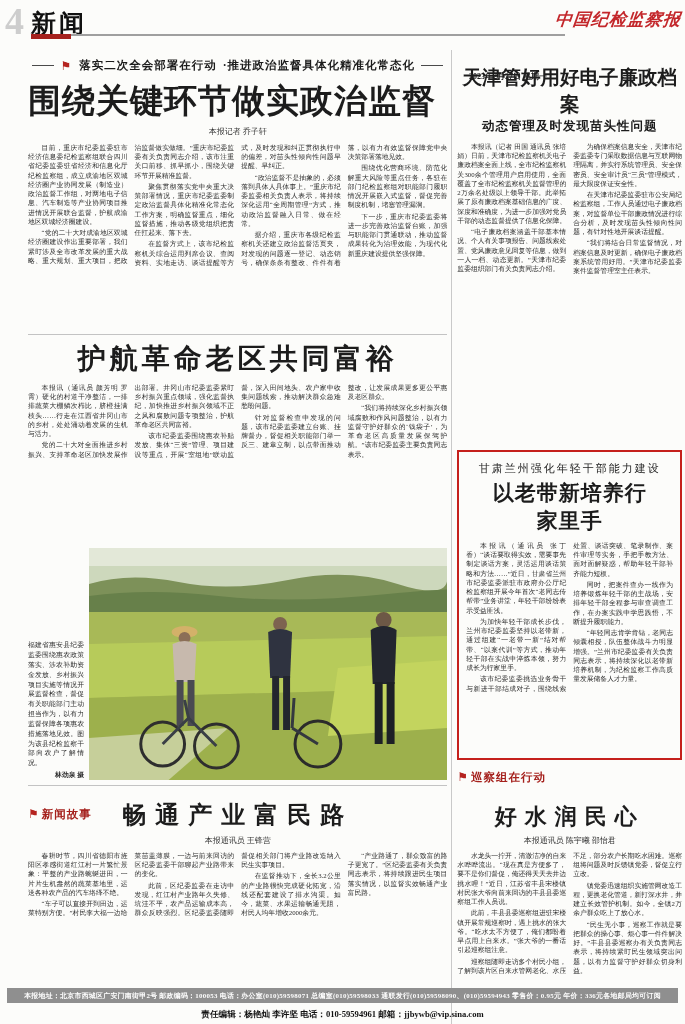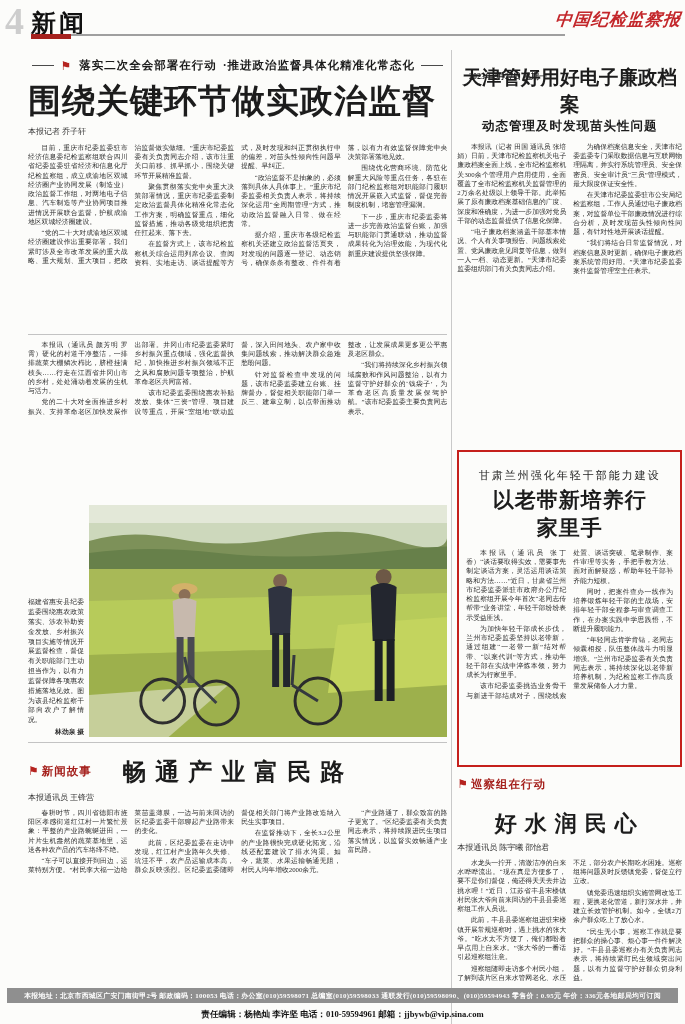--- a/index.html
+++ b/index.html
@@ -16,21 +16,21 @@
   .head-rule { position:absolute; left:31px; top:34px; width:534px; height:1.5px; background:#9f9f9f; }
   .red-bar { position:absolute; left:31px; top:34px; width:40px; height:4.5px; background:#a5211d; }
   .head-date { position:absolute; left:452px; top:23px; width:112px; font-size:8px; font-weight:bold; color:#222; text-align:center;margin-top:48px; }
   .masthead { position:absolute; right:4px; top:8px; font-size:17px; font-weight:bold; font-style:italic; color:#c3272b; letter-spacing:1px; transform:skewX(-6deg); }
   
   .content { display:flex; padding:2px 3px 0 28px; }
   .col-left { width:420px; }
   .col-right { width:231px; margin-left:4px; padding-left:5px; border-left:1px solid #c9c9c9; }
   
   .kicker { text-align:center; font-size:11px; letter-spacing:2px; color:#1d1d1d; }
-  .byline { text-align:left; font-size:8px; color:#333; }
+  .byline { text-align:center; font-size:8px; color:#333; }
   .body { font-size:6.8px; line-height:1.36; text-align:justify; color:#2c2c2c; overflow:hidden; }
   .body p { margin:0 0 2px; text-indent:2em; }
   .cols4 { column-count:4; column-gap:7px; }
   .cols2 { column-count:2; column-gap:7px; }
   .hsep { border:none; border-top:1px solid #c3c3c3; margin:5px 0; }
   .flag { color:#b5231f; font-size:12px; margin-right:2px; font-family:"DejaVu Sans",sans-serif; }
   .sec-label { color:#a5211d; font-weight:bold; font-size:11.5px; letter-spacing:1px; white-space:nowrap; }
   
   .banner { display:flex; align-items:center; gap:6px; margin:8px 4px 6px; }
   .banner .rule { flex:1; height:1.5px; background:#4a4a4a; }
@@ -53,21 +53,21 @@
   .story-label { position:absolute; left:0; top:16px; }
   .story-headline { text-align:center; font-size:24px; font-weight:900; letter-spacing:9px; padding-top:8px; }
   .story-byline { margin:2px 0 5px; }
   .story-body { height:98px; }
   
   .tj { margin-top:14px; }
   .tj-headline { text-align:center; font-size:19.5px; font-weight:700; margin-bottom:0; }
   .tj-subhead { text-align:center; font-size:12.5px; font-weight:bold; letter-spacing:1px; margin-bottom:7px; }
   .tj-body { height:300px; }
   
-  .red-box { border:2.5px solid #c5201c; padding:16px 7px 5px; margin:8px 0 7px; }
+  .red-box { border:2.5px solid #c5201c; padding:9px 7px 5px; margin:8px 0 7px; }
   .gs-headline { text-align:center; font-size:21px; font-weight:900; letter-spacing:1px; margin:3px 16px 6px; }
   .gs-body { height:212px; }
   
   .xc-label-row { margin:2px 0 17px; }
   .xc-headline { text-align:center; font-size:22px; font-weight:900; letter-spacing:8px; margin:4px 0 3px; }
   .xc-body { height:182px; margin-top:5px; }
   
   .footer { position:absolute; left:0; right:0; bottom:3px; }
   .footer-bar { margin:0 7px; height:15px; background:#8f8f8f; color:#fff; font-size:6.9px; line-height:15px; text-align:center; font-weight:bold; letter-spacing:.3px; }
   .footer-editors { text-align:center; font-size:8.6px; font-weight:bold; color:#111; margin-top:6px; }
@@ -109,20 +109,21 @@
           <p>“政治监督不是抽象的，必须落到具体人具体事上。”重庆市纪委监委相关负责人表示，将持续深化运用“全周期管理”方式，推动政治监督融入日常、做在经常。</p>
           <p>据介绍，重庆市各级纪检监察机关还建立政治监督活页夹，对发现的问题逐一登记、动态销号，确保条条有整改、件件有着落，以有力有效监督保障党中央决策部署落地见效。</p>
           <p>围绕优化营商环境、防范化解重大风险等重点任务，各驻在部门纪检监察组对职能部门履职情况开展嵌入式监督，督促完善制度机制，堵塞管理漏洞。</p>
           <p>下一步，重庆市纪委监委将进一步完善政治监督台账，加强与职能部门贯通联动，推动监督成果转化为治理效能，为现代化新重庆建设提供坚强保障。</p>
         </div>
       </section>
 
       <hr class="hsep">
 
       <section>
+        <h2 class="jx-headline">护航革命老区共同富裕</h2>
         <div class="body cols4 jx-body">
           <p>本报讯（通讯员 颜芳明 罗霄）硬化的村道干净整洁，一排排蔬菜大棚鳞次栉比，脐橙挂满枝头……行走在江西省井冈山市的乡村，处处涌动着发展的生机与活力。</p>
           <p>党的二十大对全面推进乡村振兴、支持革命老区加快发展作出部署。井冈山市纪委监委紧盯乡村振兴重点领域，强化监督执纪，加快推进乡村振兴领域不正之风和腐败问题专项整治，护航革命老区共同富裕。</p>
           <p>该市纪委监委围绕惠农补贴发放、集体“三资”管理、项目建设等重点，开展“室组地”联动监督，深入田间地头、农户家中收集问题线索，推动解决群众急难愁盼问题。</p>
           <p>针对监督检查中发现的问题，该市纪委监委建立台账、挂牌督办，督促相关职能部门举一反三、建章立制，以点带面推动整改，让发展成果更多更公平惠及老区群众。</p>
           <p>“我们将持续深化乡村振兴领域腐败和作风问题整治，以有力监督守护好群众的‘钱袋子’，为革命老区高质量发展保驾护航。”该市纪委监委主要负责同志表示。</p>
         </div>
       </section>
 
       <div class="photo-row">

